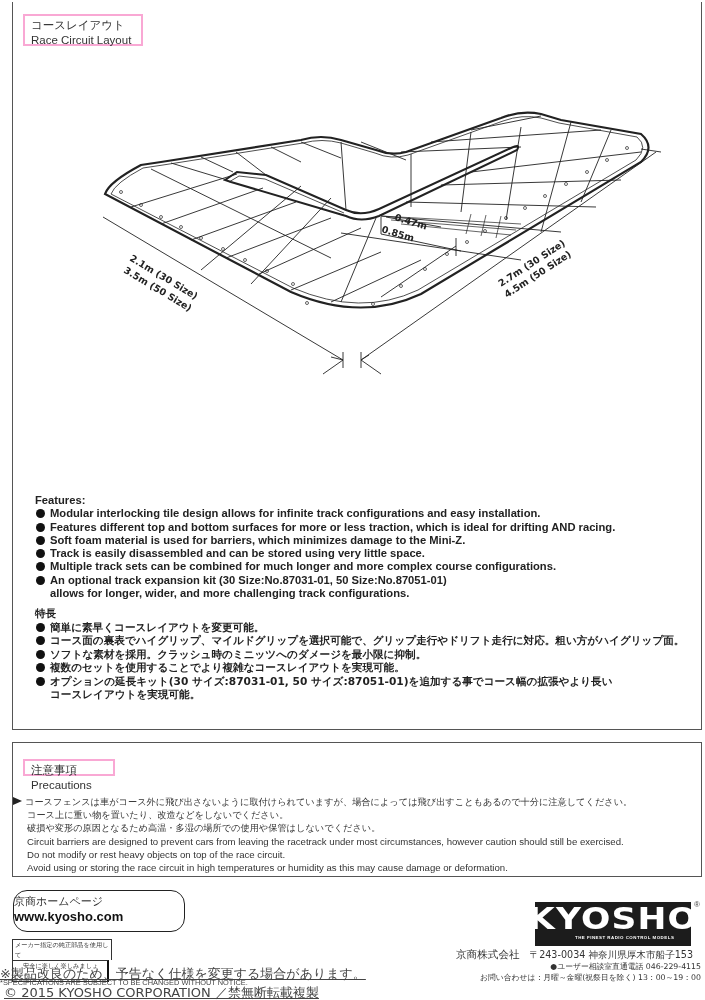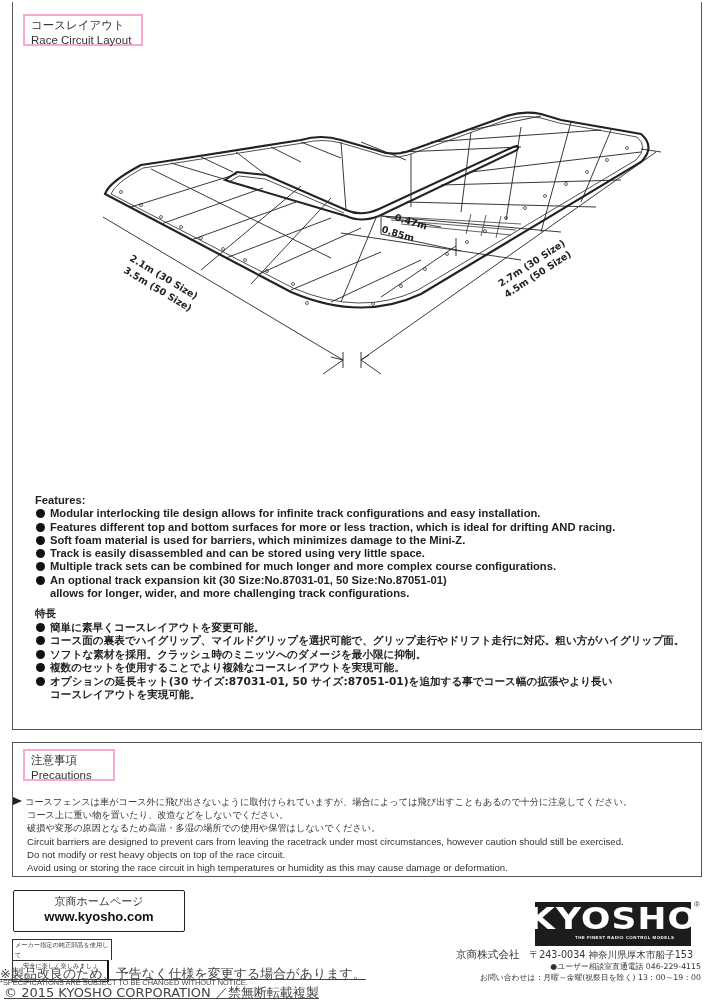--- a/index.html
+++ b/index.html
@@ -6,41 +6,41 @@
   body { width: 705px; height: 1000px; position: relative; overflow: hidden;
          font-family: "Liberation Sans", "DejaVu Sans", sans-serif; color: #1a1a1a; }
 
   .panel { position: absolute; border: 1px solid #555; background: #fff; box-sizing: border-box; }
   #panel-layout { left: 12px; top: 2px; width: 690px; height: 728px; border-top: none; }
   #panel-precautions { left: 12px; top: 742px; width: 690px; height: 135px; }
 
   .title-box { position: absolute; border: 2px solid #f9a8d4; padding: 2px 6px 3px 6px;
                font-size: 11.5px; line-height: 15px; color: #333; background: #fff; box-sizing: border-box; }
   #layout-title { left: 10px; top: 12px; width: 120px; height: 32px; }
-  #precautions-title { left: 10px; top: 6px; width: 92px; height: 32px; }
+  #precautions-title { left: 10px; top: 16px; width: 92px; height: 17px; }
 
   #diagram { position: absolute; left: 0; top: 0; }
 
   .features { position: absolute; left: 22px; font-size: 11.2px; line-height: 13.3px; font-weight: bold; color: #222; }
   #features-en { top: 492px; width: 650px; }
   #features-ja { top: 605px; width: 650px; font-weight: bold; font-family: "DejaVu Sans", sans-serif; font-size: 10.6px; line-height: 13.5px; }
   .feat-head { font-weight: bold; margin-bottom: 0; }
   .feat-item { display: flex; align-items: flex-start; }
   .bullet { display: inline-block; width: 9px; height: 9px; background: #111; border-radius: 50%;
             margin: 2px 5px 0 1px; flex: 0 0 auto; }
   .cont { padding-left: 15px; }
 
   #prec-text { position: absolute; left: 0; top: 52px; width: 672px; font-size: 9.6px; line-height: 13.2px; color: #333; }
   #prec-text .ja { font-family: "DejaVu Sans", sans-serif; font-size: 9.2px; }
   .arrow { display: inline-block; width: 0; height: 0; border-left: 9px solid #222;
            border-top: 4px solid transparent; border-bottom: 4px solid transparent; margin-right: 3px; vertical-align: 0; }
   .indent { padding-left: 14px; }
 
   #homepage-box { position: absolute; left: 13px; top: 890px; width: 172px; height: 42px; border: 1px solid #222;
-                  border-radius: 2px; text-align: center; box-sizing: border-box; }
+                  border-radius: 14px; text-align: left; box-sizing: border-box; }
   #homepage-ja { font-family: "DejaVu Sans", sans-serif; font-size: 11px; color: #333; margin-top: 4px; line-height: 14px; }
   #homepage-url { font-size: 13px; font-weight: bold; color: #111; line-height: 16px; }
 
   #genuine-box { position: absolute; left: 12px; top: 939px; width: 100px; height: 24px; }
   #genuine-box .g1 { border: 1px solid #333; border-bottom: none; font-family: "DejaVu Sans", sans-serif; font-size: 6.2px; line-height: 10px; padding-left: 2px; width: 96px; color: #333; }
   #genuine-box .g2 { border: 1px solid #333; border-right: 2px solid #111; font-family: "DejaVu Sans", sans-serif; font-size: 6.2px; line-height: 10px; padding-left: 10px; width: 84px; margin-left: 0; color: #333; }
 
   #notice { position: absolute; left: 0; top: 969px; font-size: 7.4px; line-height: 9.4px; color: #444; }
   #notice .ja { font-family: "DejaVu Sans", sans-serif; font-size: 13px; text-decoration: underline; }
   #notice .c { padding-left: 4px; }

